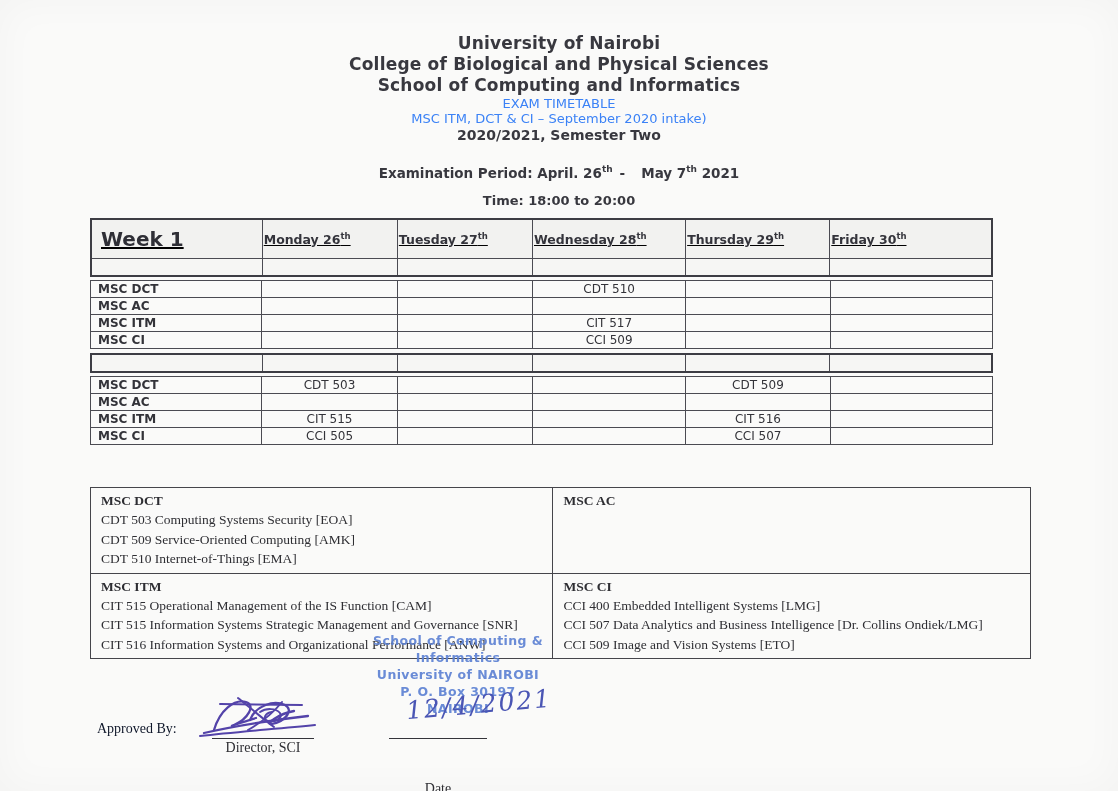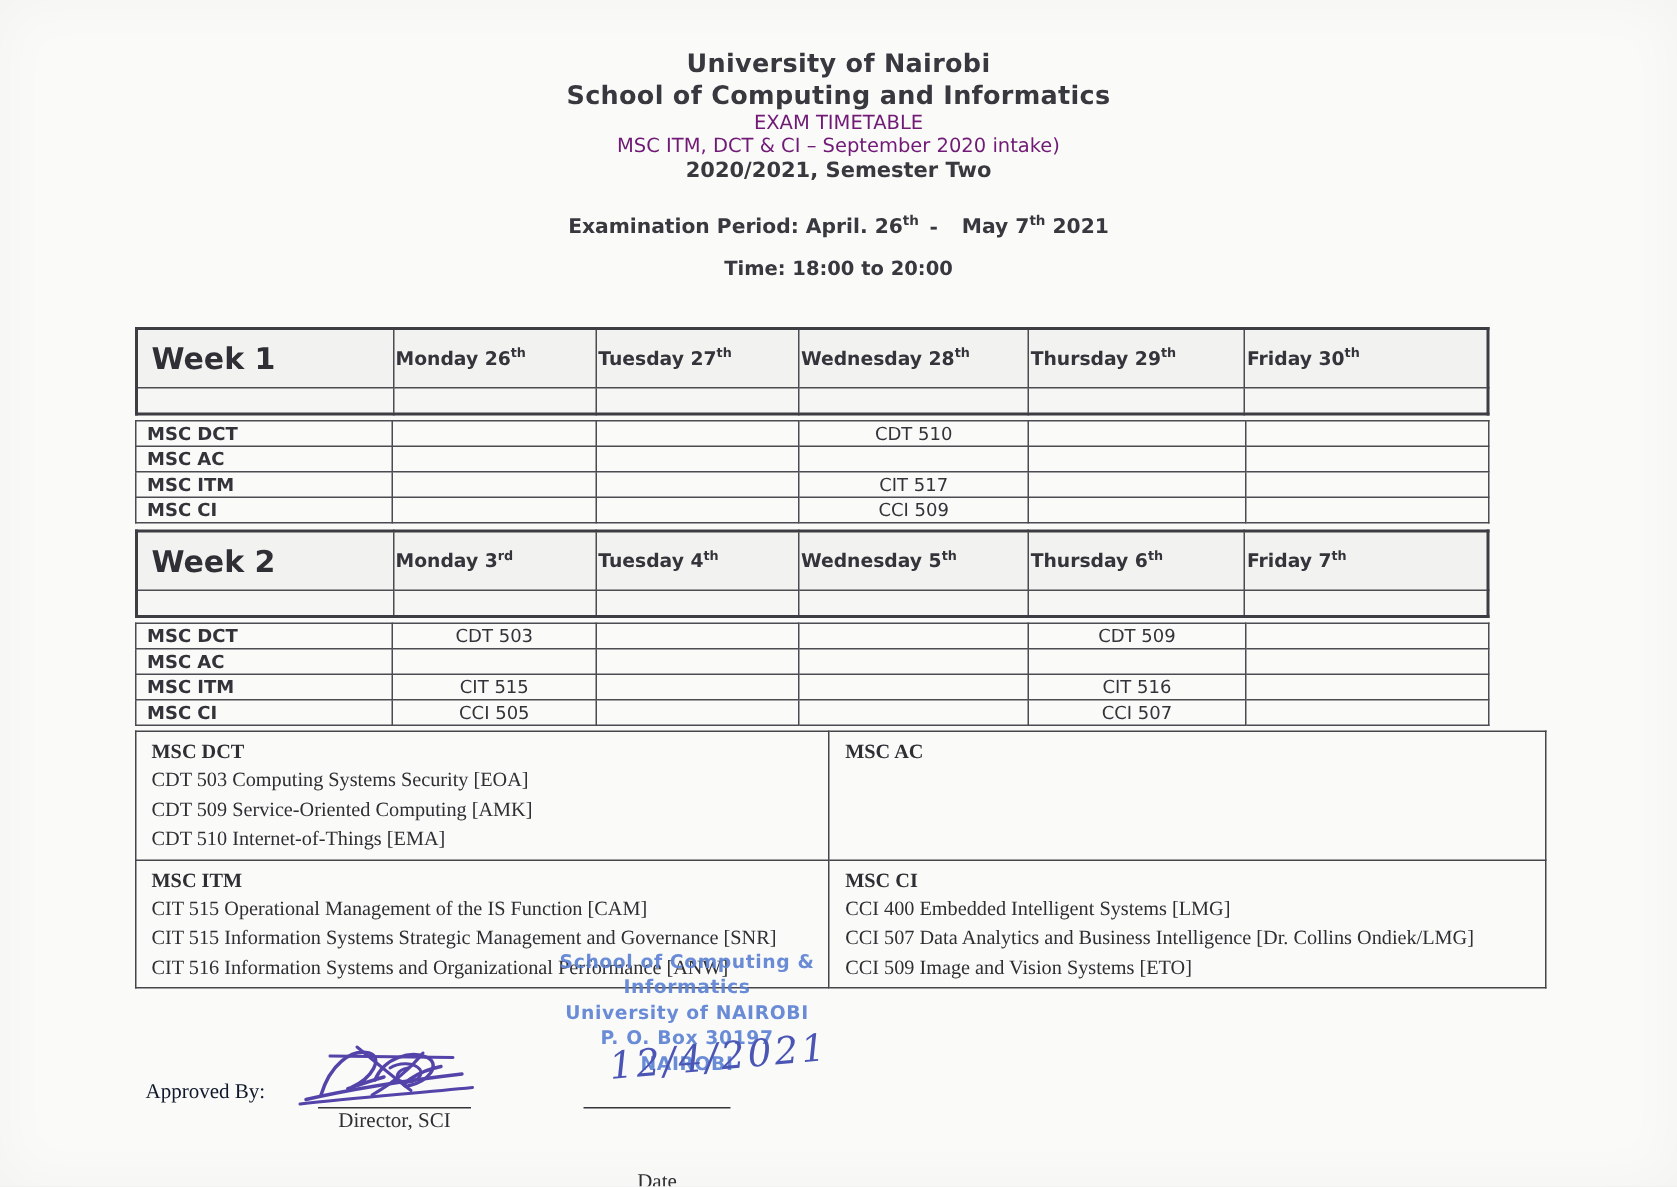--- a/index.html
+++ b/index.html
@@ -2,30 +2,30 @@
 <html><head>
 <meta charset="utf-8">
 <style>
   html,body{margin:0;padding:0;}
   body{background:#e7e7e7;font-family:"DejaVu Sans",sans-serif;}
   .sheet{position:relative;width:1118px;height:791px;background:#fafaf9;overflow:hidden;
          box-shadow:inset 0 0 40px rgba(0,0,0,0.03);}
   
   .doc-header{position:absolute;top:33px;left:0;width:100%;text-align:center;color:#38383f;}
   .title-line{font-size:17px;font-weight:bold;line-height:21px;letter-spacing:0.2px;}
-  .sub-line{font-size:13px;line-height:15px;color:#701a75;}
+  .sub-line{font-size:13px;line-height:15px;color:#3b82f6;}
   .semester-line{font-size:14px;font-weight:bold;line-height:18px;}
   .exam-period{margin-top:17px;font-size:13.5px;font-weight:bold;line-height:17px;}
   .exam-period sup{font-size:9px;}
   .dash-gap{margin:0 16px 0 7px;}
   .time-line{margin-top:11px;font-size:13px;font-weight:bold;}
   
   .week-block{position:absolute;left:90px;width:903px;}
   table{border-collapse:collapse;table-layout:fixed;width:100%;}
-  .tt-head{border:2px solid #3d3d44;}
+  .tt-head{border:2px solid #3d3d44;text-decoration:underline;}
   .tt-head th,.tt-head td{border:1px solid #4b4b52;background:#f2f2f0;}
   .week-label{font-size:20px;font-weight:bold;text-align:left;padding:4px 0 4px 9px;color:#2f2f36;height:30px;}
   .day-th{font-size:12.5px;font-weight:bold;color:#34343b;text-align:left;vertical-align:middle;}
   .day-th sup{font-size:8.5px;}
   .empty-row td{height:14px;background:#f6f6f4;}
   .tt-body{margin-top:3px;border:1.5px solid #3d3d44;}
   .tt-body td{border:1px solid #4b4b52;height:14px;font-size:12px;color:#333339;padding:1px 2px;}
   .prog-label{font-weight:bold;text-align:left;padding-left:7px !important;font-size:12px;color:#2f2f36;}
   .exam-cell{text-align:center;}
   
@@ -52,20 +52,21 @@
          font-size:14px;color:#2e2e33;}
   .signature-svg{position:absolute;left:190px;top:692px;}
 </style>
 </head>
 <body>
 
 <div class="sheet">
 
   <div class="doc-header">
     <div class="title-line">University of Nairobi</div>
+    <div class="title-line">College of Biological and Physical Sciences</div>
     <div class="title-line">School of Computing and Informatics</div>
     <div class="sub-line">EXAM TIMETABLE</div>
     <div class="sub-line">MSC ITM, DCT &amp; CI – September 2020 intake)</div>
     <div class="semester-line">2020/2021, Semester Two</div>
     <div class="exam-period"><span>Examination Period: April. 26</span><sup>th</sup><span class="dash-gap">-</span><span>May 7</span><sup>th</sup><span> 2021</span></div>
     <div class="time-line">Time: 18:00 to 20:00</div>
   </div>
 
   <div class="week-block" style="top:218px;">
     <table class="tt-head">
@@ -146,28 +147,20 @@
     <table class="tt-head">
       <colgroup>
           <col style="width:19%">
           <col style="width:15%">
           <col style="width:15%">
           <col style="width:17%">
           <col style="width:16%">
           <col style="width:18%">
         </colgroup>
       <tbody>
-          <tr>
-        <th class="week-label">Week 2</th>
-      <th class="day-th"><span>Monday 3</span><sup>rd</sup></th>
-            <th class="day-th"><span>Tuesday 4</span><sup>th</sup></th>
-            <th class="day-th"><span>Wednesday 5</span><sup>th</sup></th>
-            <th class="day-th"><span>Thursday 6</span><sup>th</sup></th>
-            <th class="day-th"><span>Friday 7</span><sup>th</sup></th>
-          </tr>
       <tr class="empty-row">
         <td></td>
             <td></td>
             <td></td>
             <td></td>
             <td></td>
             <td></td>
       </tr>
     </tbody>
       </table>

